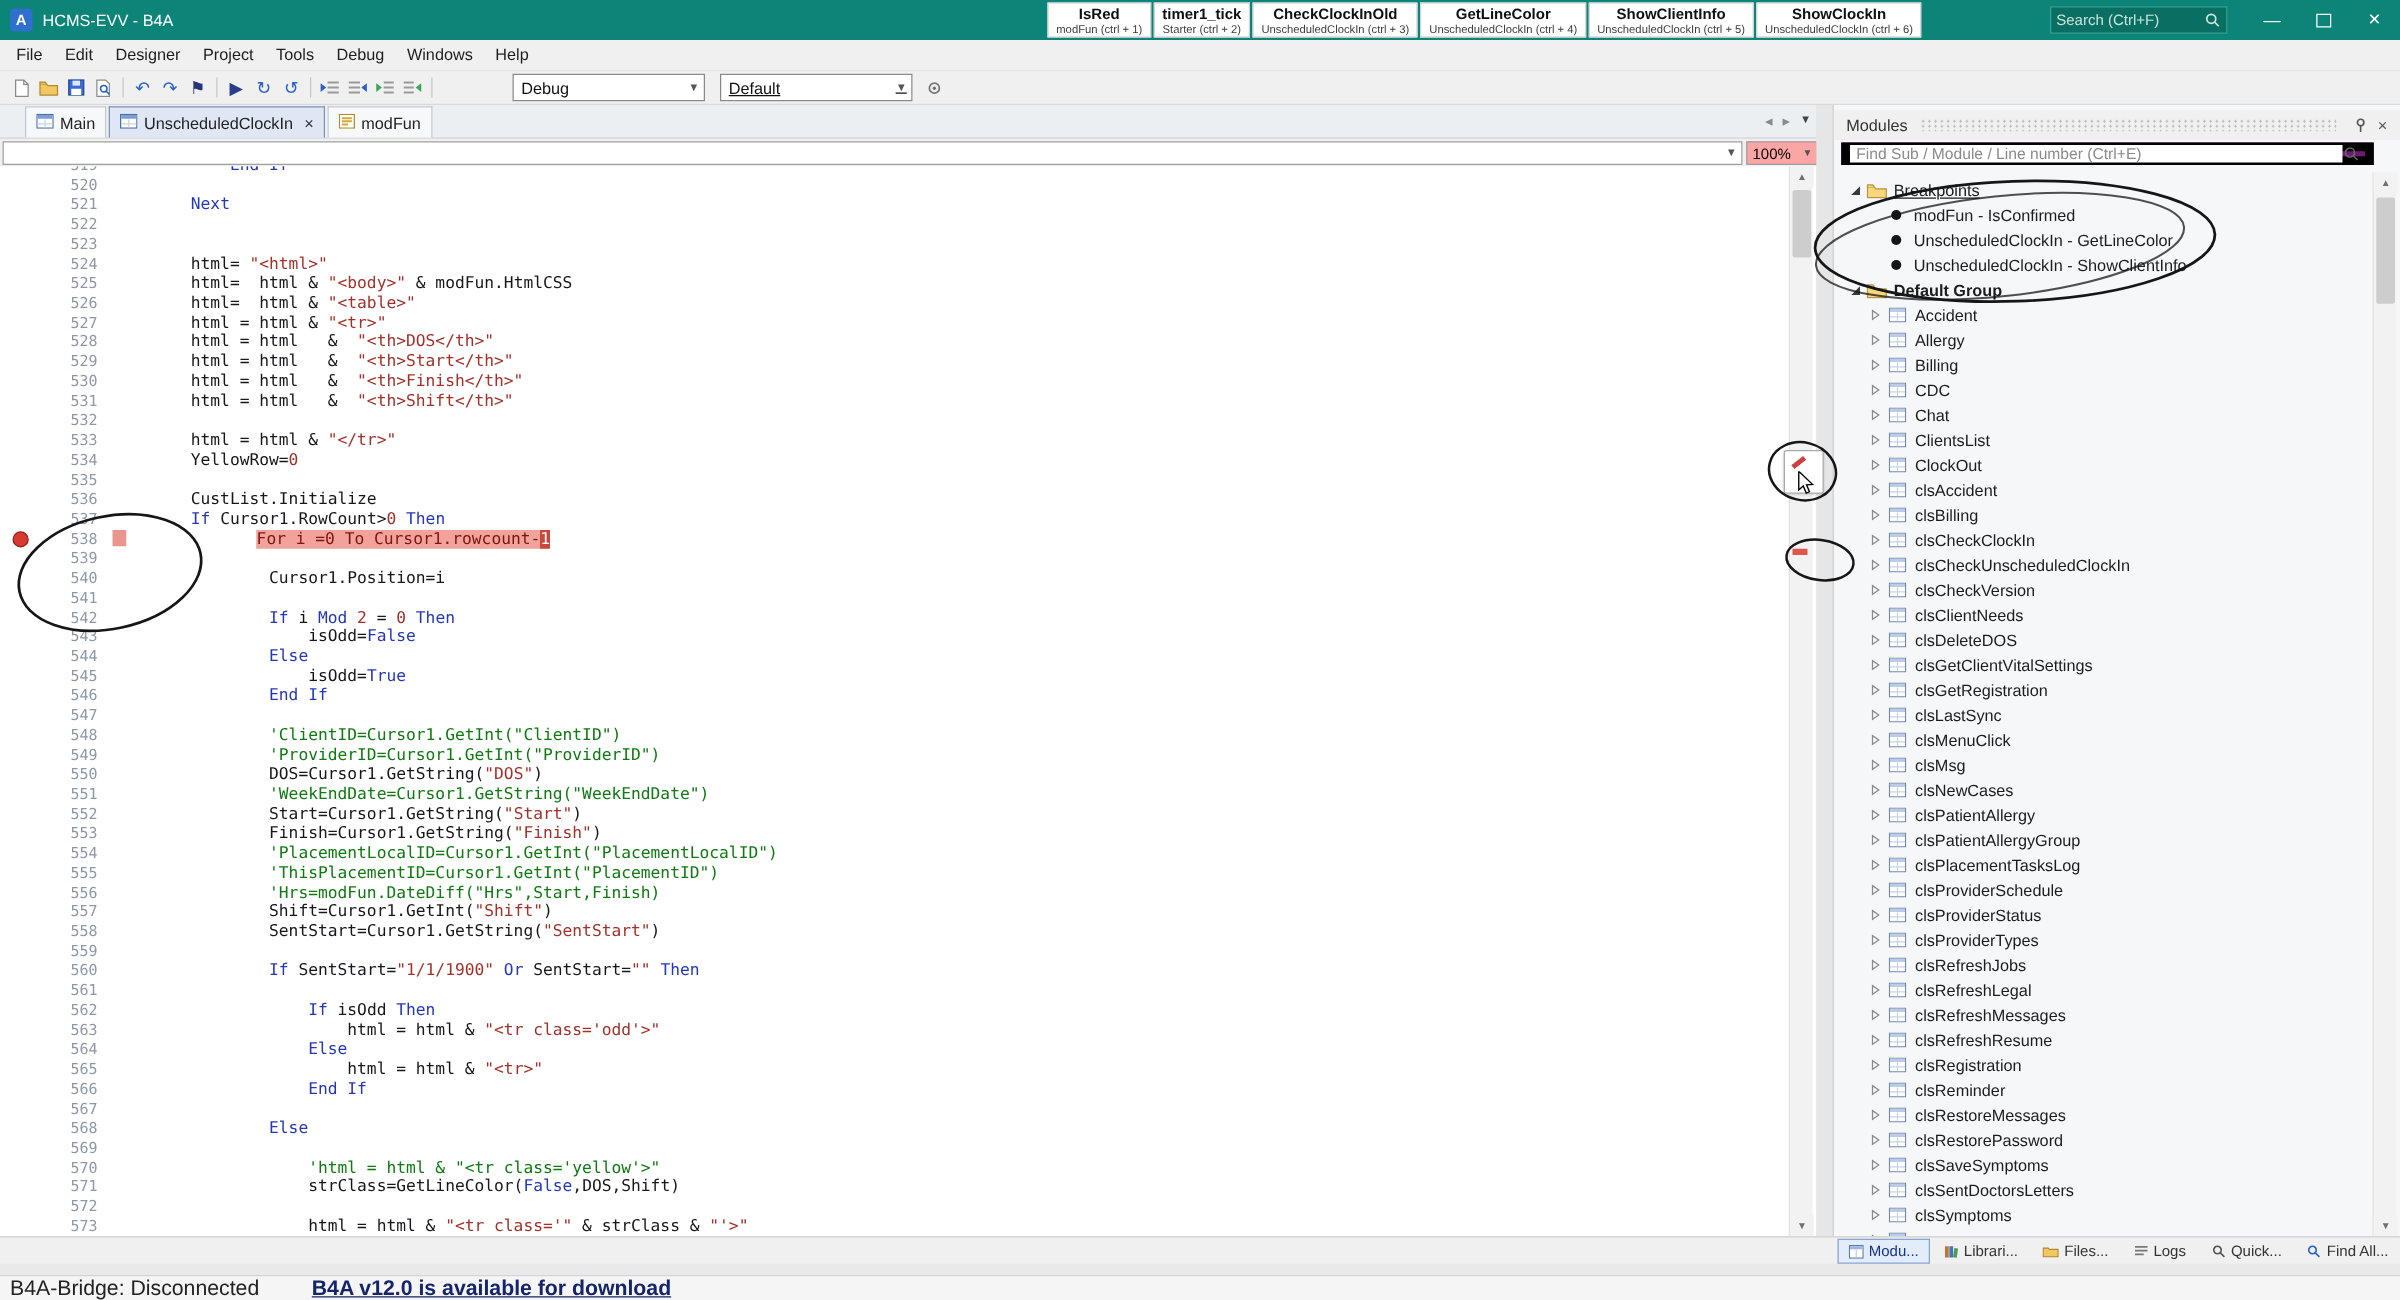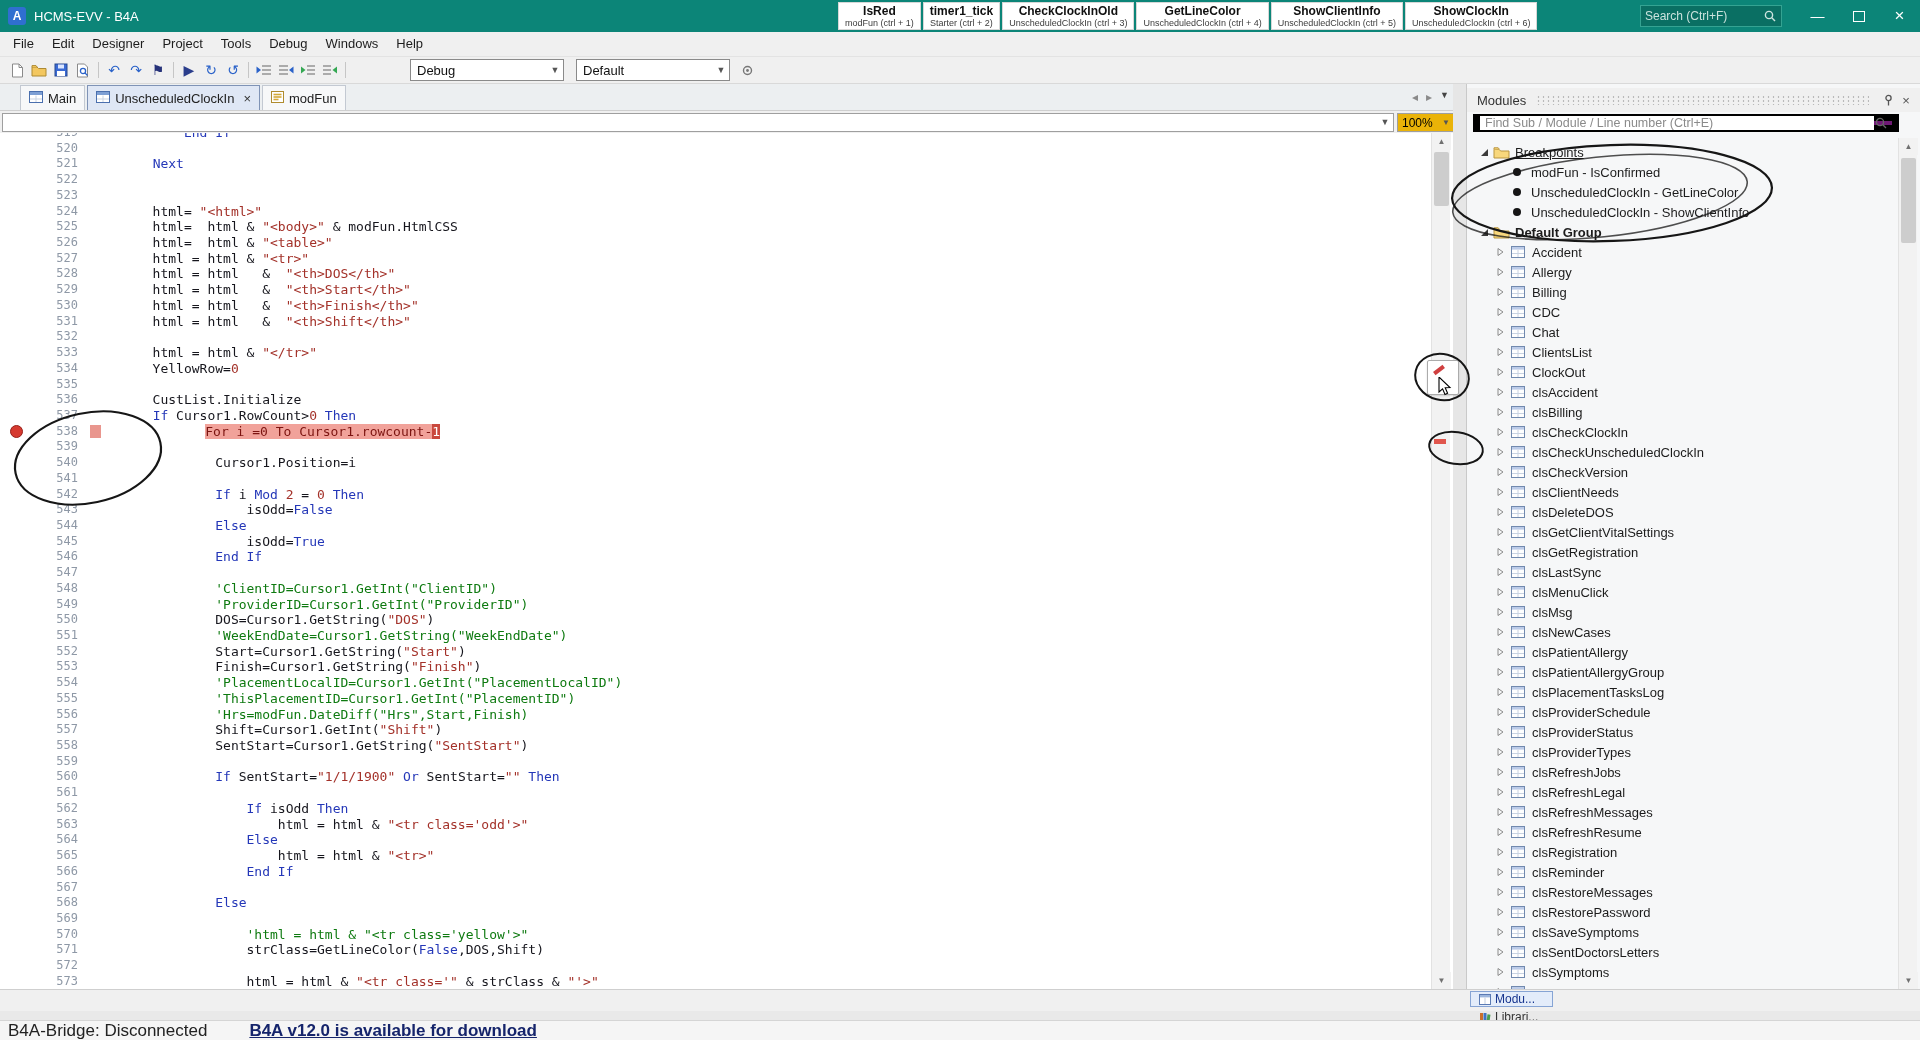--- a/index.html
+++ b/index.html
@@ -37,21 +37,21 @@
 
   
   .tabstrip{position:absolute;left:0;top:84px;width:1453px;height:27px;background:#eceff1;border-bottom:1px solid #cfcfcf;box-sizing:border-box;display:flex;align-items:flex-end;padding-left:20px;}
   .tab{height:24px;display:flex;align-items:center;padding:0 8px;margin-right:2px;background:#f7f8f9;border:1px solid #c3c9d2;border-bottom:none;font-size:13px;color:#222;gap:5px;}
   .tab.active{background:#dfe7f5;border-color:#7f93b6;font-weight:normal;}
   .tab-close{font-size:13px;color:#333;margin-left:4px;}
   .tab-nav{position:absolute;right:4px;top:6px;display:flex;gap:8px;color:#8a8a8a;font-size:12px;}
   .topbar{position:absolute;left:0;top:111px;width:1453px;height:22px;background:#f0f0f0;}
   .nav-combo{position:absolute;left:2px;top:2px;width:1390px;height:17px;background:#fff;border:1px solid #9f9f9f;display:flex;}
   .nav-combo .combo-arrow{margin-left:auto;width:16px;text-align:center;color:#555;font-size:9px;line-height:17px;}
-  .zoom-combo{position:absolute;left:1397px;top:2px;width:55px;height:17px;background:#eab308;border:1px solid #9f9f9f;display:flex;align-items:center;font-size:12px;}
+  .zoom-combo{position:absolute;left:1397px;top:2px;width:55px;height:17px;background:#fca5a5;border:1px solid #9f9f9f;display:flex;align-items:center;font-size:12px;}
   .zoom-combo .combo-label{flex:1;padding-left:4px;}
   .zoom-combo .combo-arrow{width:14px;text-align:center;color:#555;font-size:8px;}
 
   
   .editor{position:absolute;left:0;top:133px;width:1453px;height:856px;background:#ffffff;overflow:hidden;}
   #code-lines{position:absolute;left:0;top:0;width:1431px;overflow:hidden;height:856px;}
   .cl{display:flex;height:15.72px;line-height:15.72px;}
   .cl-margin{width:34px;flex:0 0 34px;}
   .cl-num{width:44px;flex:0 0 44px;text-align:right;padding-right:12px;color:#8e98a6;
           font-family:"DejaVu Sans Mono",monospace;font-size:12px;}
@@ -86,21 +86,21 @@
   .mod-item{padding-left:28px;}
   .bp-item{padding-left:46px;}
   .t-exp{width:12px;display:flex;align-items:center;}
   .t-folder{display:flex;align-items:center;margin-left:2px;margin-right:3px;}
   .t-icon{display:flex;align-items:center;margin:0 5px 0 4px;}
   .t-bullet{width:8px;height:8px;border-radius:50%;background:#151515;margin-right:8px;flex:0 0 8px;}
   .panel-vscroll{position:absolute;left:431px;top:54px;width:19px;height:851px;background:#f2f2f2;border-left:1px solid #e2e2e2;box-sizing:border-box;}
 
   
   .bottomstrip{position:absolute;left:0;top:989px;width:1920px;height:22px;background:#f0f0f0;border-top:1px solid #cfcfcf;box-sizing:border-box;}
-  .btabs{position:absolute;left:1470px;top:1px;height:20px;display:flex;gap:2px;flex-direction:column;}
+  .btabs{position:absolute;left:1470px;top:1px;height:20px;display:flex;gap:2px;}
   .btab{display:flex;align-items:center;gap:4px;padding:0 8px;font-size:12px;color:#333;border:1px solid transparent;}
   .btab.active{background:#e3ecfa;border:1px solid #86a4d4;color:#16348e;}
   .statusbar{position:absolute;left:0;top:1020px;width:1920px;height:20px;background:#f5f5f5;border-top:1px solid #d5d5d5;box-sizing:border-box;display:flex;align-items:center;font-size:17px;color:#222;}
   .sb-left{margin-left:8px;}
   .sb-link{margin-left:42px;font-weight:bold;color:#15246b;text-decoration:underline;}
 
   
   .annot{position:absolute;left:0;top:0;width:1920px;height:1040px;pointer-events:none;z-index:60;}
   .cursor-svg{position:absolute;left:1438px;top:377px;z-index:70;pointer-events:none;}
 </style>
@@ -240,21 +240,21 @@
           <line x1="1" y1="6" x2="9" y2="6" stroke="#9a9a9a" stroke-width="1.6"></line>
           <line x1="1" y1="10" x2="9" y2="10" stroke="#9a9a9a" stroke-width="1.6"></line>
           <polygon points="10.5,6 15,2.5 15,9.5" fill="#34a853"></polygon>
         </svg>
     </span>
     <span class="tb-sep"></span>
     <div class="combo" style="width:152px;margin-left:60px;">
       <span class="combo-label">Debug</span>
       <span class="combo-arrow">▼</span>
     </div>
-    <div class="combo" style="width:152px;margin-left:12px;">
+    <div class="combo" style="width:152px;margin-left:12px;text-decoration:underline;">
       <span class="combo-label">Default</span>
       <span class="combo-arrow">▼</span>
     </div>
     <span class="tb-ico" style="margin-left:6px;">
       <svg width="13" height="13" viewBox="0 0 13 13">
           <circle cx="6.5" cy="6.5" r="4" fill="none" stroke="#777" stroke-width="1.4"></circle>
           <circle cx="6.5" cy="6.5" r="1.4" fill="#777"></circle>
         </svg>
     </span>
   </div>

